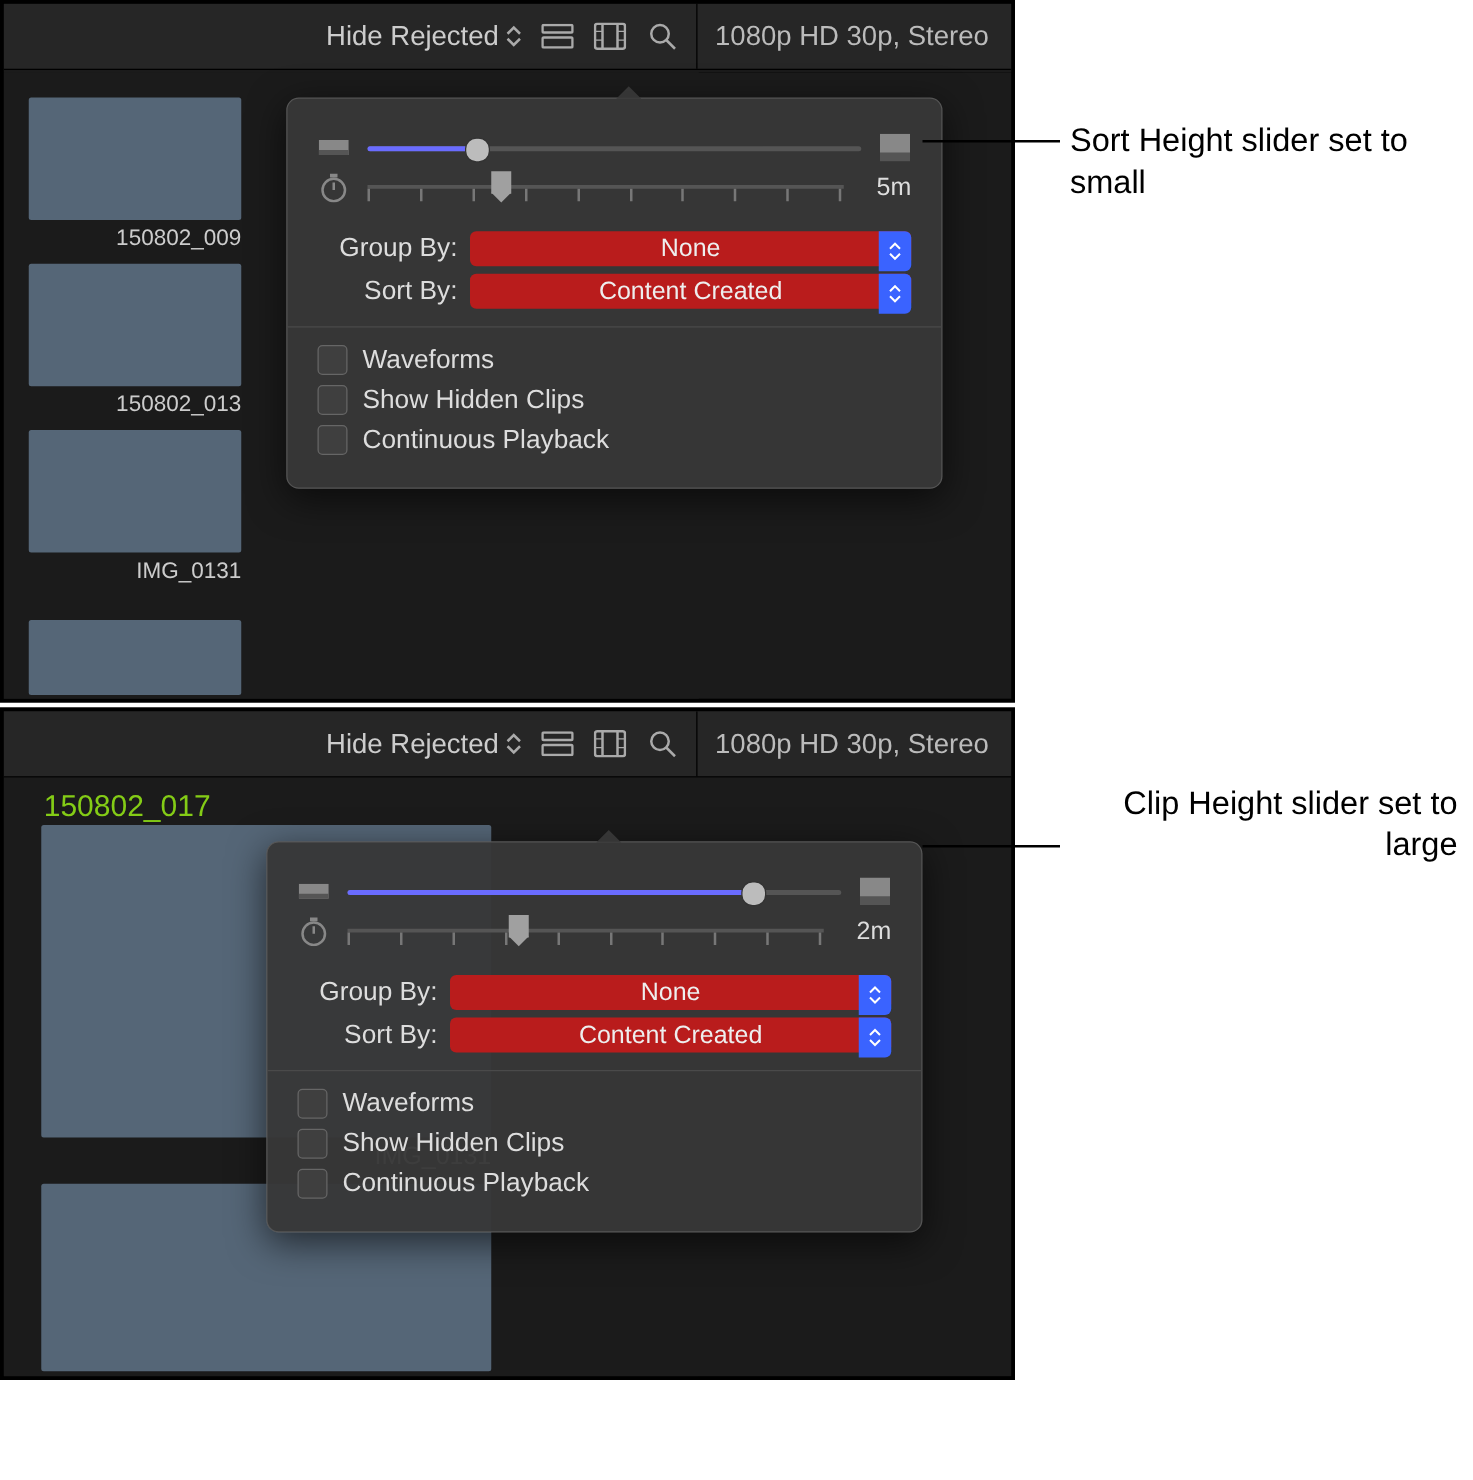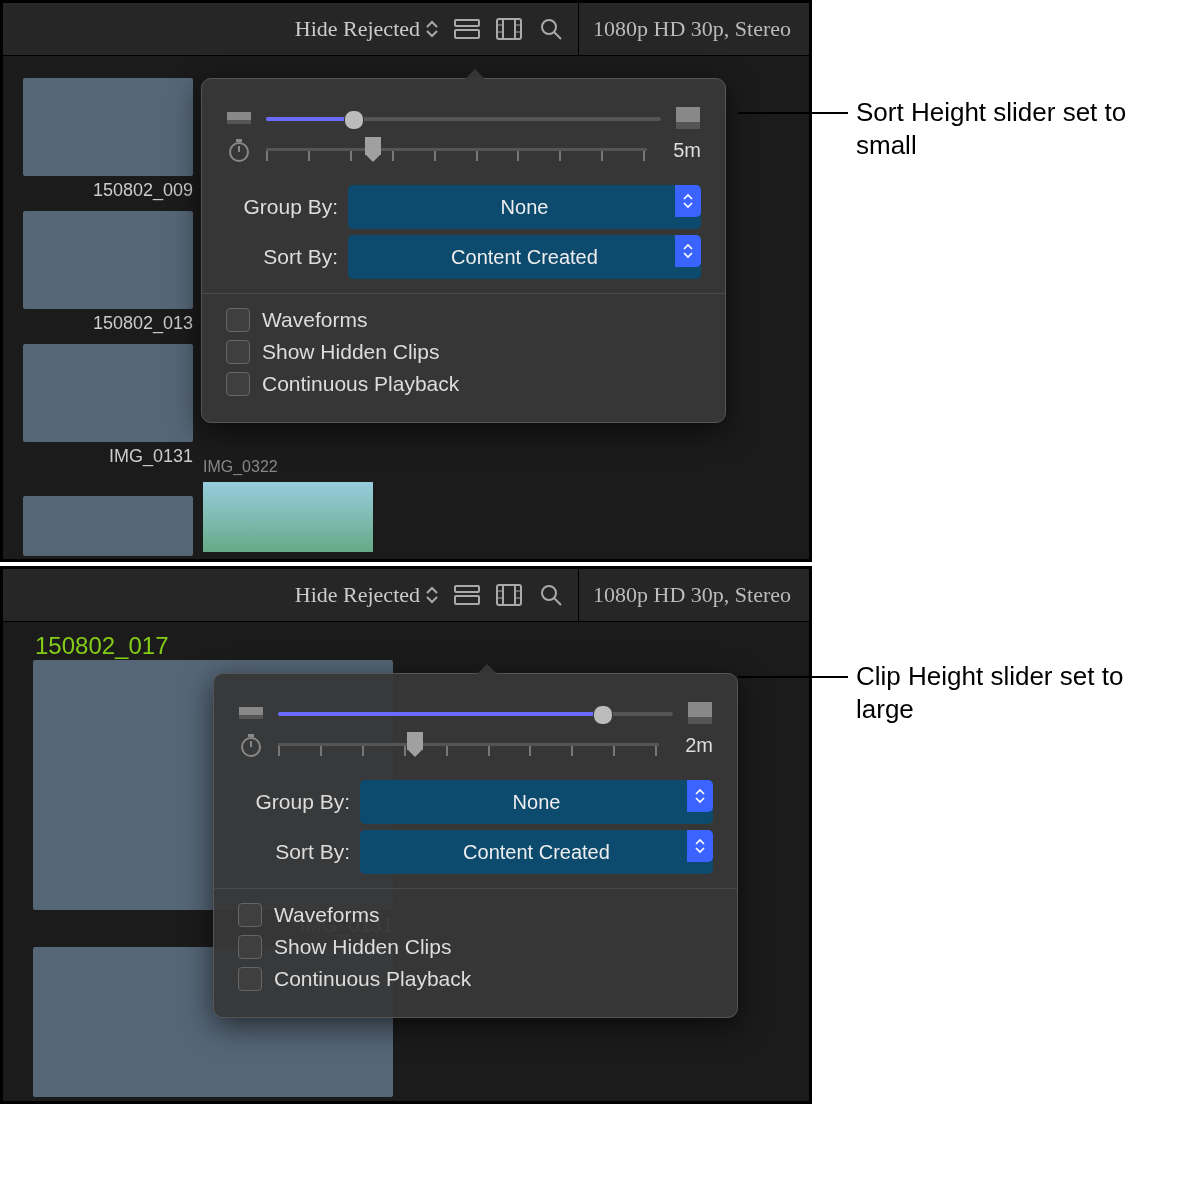--- a/index.html
+++ b/index.html
@@ -1,20 +1,20 @@
 <!DOCTYPE html>
 <html><head>
 <meta charset="utf-8">
 <style>
   html,body{margin:0;padding:0;background:#fff;font-family:-apple-system,BlinkMacSystemFont,"Helvetica Neue",Arial,sans-serif;}
   .stage{width:1178px;height:1184px;position:relative;background:#fff;}
   .shot{position:absolute;left:0;width:812px;background:#1b1b1b;border:3px solid #000;box-sizing:border-box;overflow:hidden;}
   .shot1{top:0;height:562px;}
   .shot2{top:566px;height:538px;}
-  .toolbar{height:52px;background:#262626;display:flex;align-items:center;padding:0 10px 0 0;border-bottom:1px solid #000;position:relative;font-family:Liberation Serif, serif;}
+  .toolbar{height:52px;background:#262626;display:flex;align-items:center;padding:0 10px 0 0;border-bottom:1px solid #000;position:relative;}
   .tb-spacer{flex:1;}
   .filter-btn{display:flex;align-items:center;color:#ccc;font-size:22px;padding:4px 8px;cursor:default;}
   .filter-btn .updown{margin-left:6px;}
   .tb-icon{width:34px;height:34px;display:flex;align-items:center;justify-content:center;color:#bbb;margin:0 4px;}
   .divider{width:1px;height:52px;background:#000;margin:0 6px;}
   .proj-info{color:#bbb;font-size:22px;padding:0 8px;white-space:nowrap;}
   .browser{position:absolute;top:55px;left:0;right:0;bottom:0;background:#1b1b1b;}
   .viewer-black{position:absolute;top:55px;right:0;width:250px;bottom:0;background:#000;}
   .thumbs{position:absolute;top:0;left:20px;}
   .thumb{display:block;}
@@ -39,21 +39,21 @@
   .fill{position:absolute;top:9px;left:0;height:4px;background:#6a6cff;border-radius:2px;}
   .knob{position:absolute;top:2px;width:18px;height:18px;border-radius:9px;background:#bcbcbc;border:1px solid #333;transform:translateX(-9px);}
   .zoom-slider{flex:1;height:26px;position:relative;margin:0 14px;}
   .zoom-slider .zt{position:absolute;top:11px;left:0;right:0;height:3px;background:#555;}
   .zoom-slider .tick{position:absolute;top:14px;width:2px;height:10px;background:#777;}
   .zoom-slider .zknob{position:absolute;top:0;width:16px;height:18px;background:#a0a0a0;transform:translateX(-8px);}
   .zknob:after{content:"";position:absolute;bottom:-7px;left:0;width:0;height:0;border-left:8px solid transparent;border-right:8px solid transparent;border-top:8px solid #a0a0a0;}
   .zoom-val{width:40px;text-align:right;color:#ddd;font-size:20px;}
   .formrow{display:flex;align-items:center;margin:6px 0;}
   .formrow label{width:112px;text-align:right;color:#ddd;font-size:21px;margin-right:10px;}
-  .select{flex:1;height:44px;background:#0c4a6e;border-radius:5px;display:flex;align-items:center;justify-content:center;color:#eee;font-size:20px;position:relative;}
+  .select{flex:1;height:28px;background:#b91c1c;border-radius:5px;display:flex;align-items:center;justify-content:center;color:#eee;font-size:20px;position:relative;}
   .select .arrows{position:absolute;right:0;top:0;width:26px;height:32px;background:#3a63ff;border-radius:0 5px 5px 0;display:flex;flex-direction:column;align-items:center;justify-content:center;}
   .hr{height:1px;background:#4a4a4a;margin:14px -24px;}
   .checkrow{display:flex;align-items:center;margin:8px 0;}
   .checkbox{width:22px;height:22px;background:#3f3f3f;border:1px solid #666;border-radius:4px;margin-right:12px;}
   .checkrow span{color:#ddd;font-size:21px;}
   
   .annot{position:absolute;color:#000;font-size:26px;line-height:1.25;}
   .lead{position:absolute;height:2px;background:#000;}
   
   svg{display:block;}
@@ -119,29 +119,25 @@
         <div class="thumb tB">
           <div class="pic road"></div>
           <div class="tlabel">150802_013</div>
         </div>
         <div class="thumb tC">
           <div class="pic mount"></div>
           <div class="tlabel">IMG_0131</div>
         </div>
       </div>
 
-      <div style="position:absolute;left:200px;top:400px;">
-        <div class="tlabel" style="color:#888">IMG_0322</div>
-        <div class="pic sky" style="width:170px;height:70px;margin-top:6px;"></div>
-      </div>
       <div style="position:absolute;left:20px;top:430px;" class="thumb tD">
         <div class="pic sky"></div>
       </div>
 
-      <div class="popover" style="left:198px;top:20px;">
+      <div class="popover" style="left:226px;top:20px;">
         <div class="pointer"></div>
 
         <div class="row">
           <div class="ico-left">
             <svg width="24" height="12" viewBox="0 0 24 12">
                 <rect x="0" y="0" width="24" height="12" fill="#888"></rect>
                 <rect x="0" y="8" width="24" height="4" fill="#555"></rect>
               </svg>
           </div>
           <div class="slider" id="h1">
@@ -363,15 +359,15 @@
         </div>
         <div class="checkrow">
           <div class="checkbox"></div>
           <span>Continuous Playback</span>
         </div>
       </div>
     </div>
   </div>
 
   <div class="lead" style="top:676px;left:738px;width:110px;"></div>
-  <div class="annot" style="top:660px;left:856px;width:310px;">Clip Height slider set to large</div>
+  <div class="annot" style="top:626px;left:856px;width:310px;text-align:right;">Clip Height slider set to large</div>
 
 </div>
 
 </body></html>

